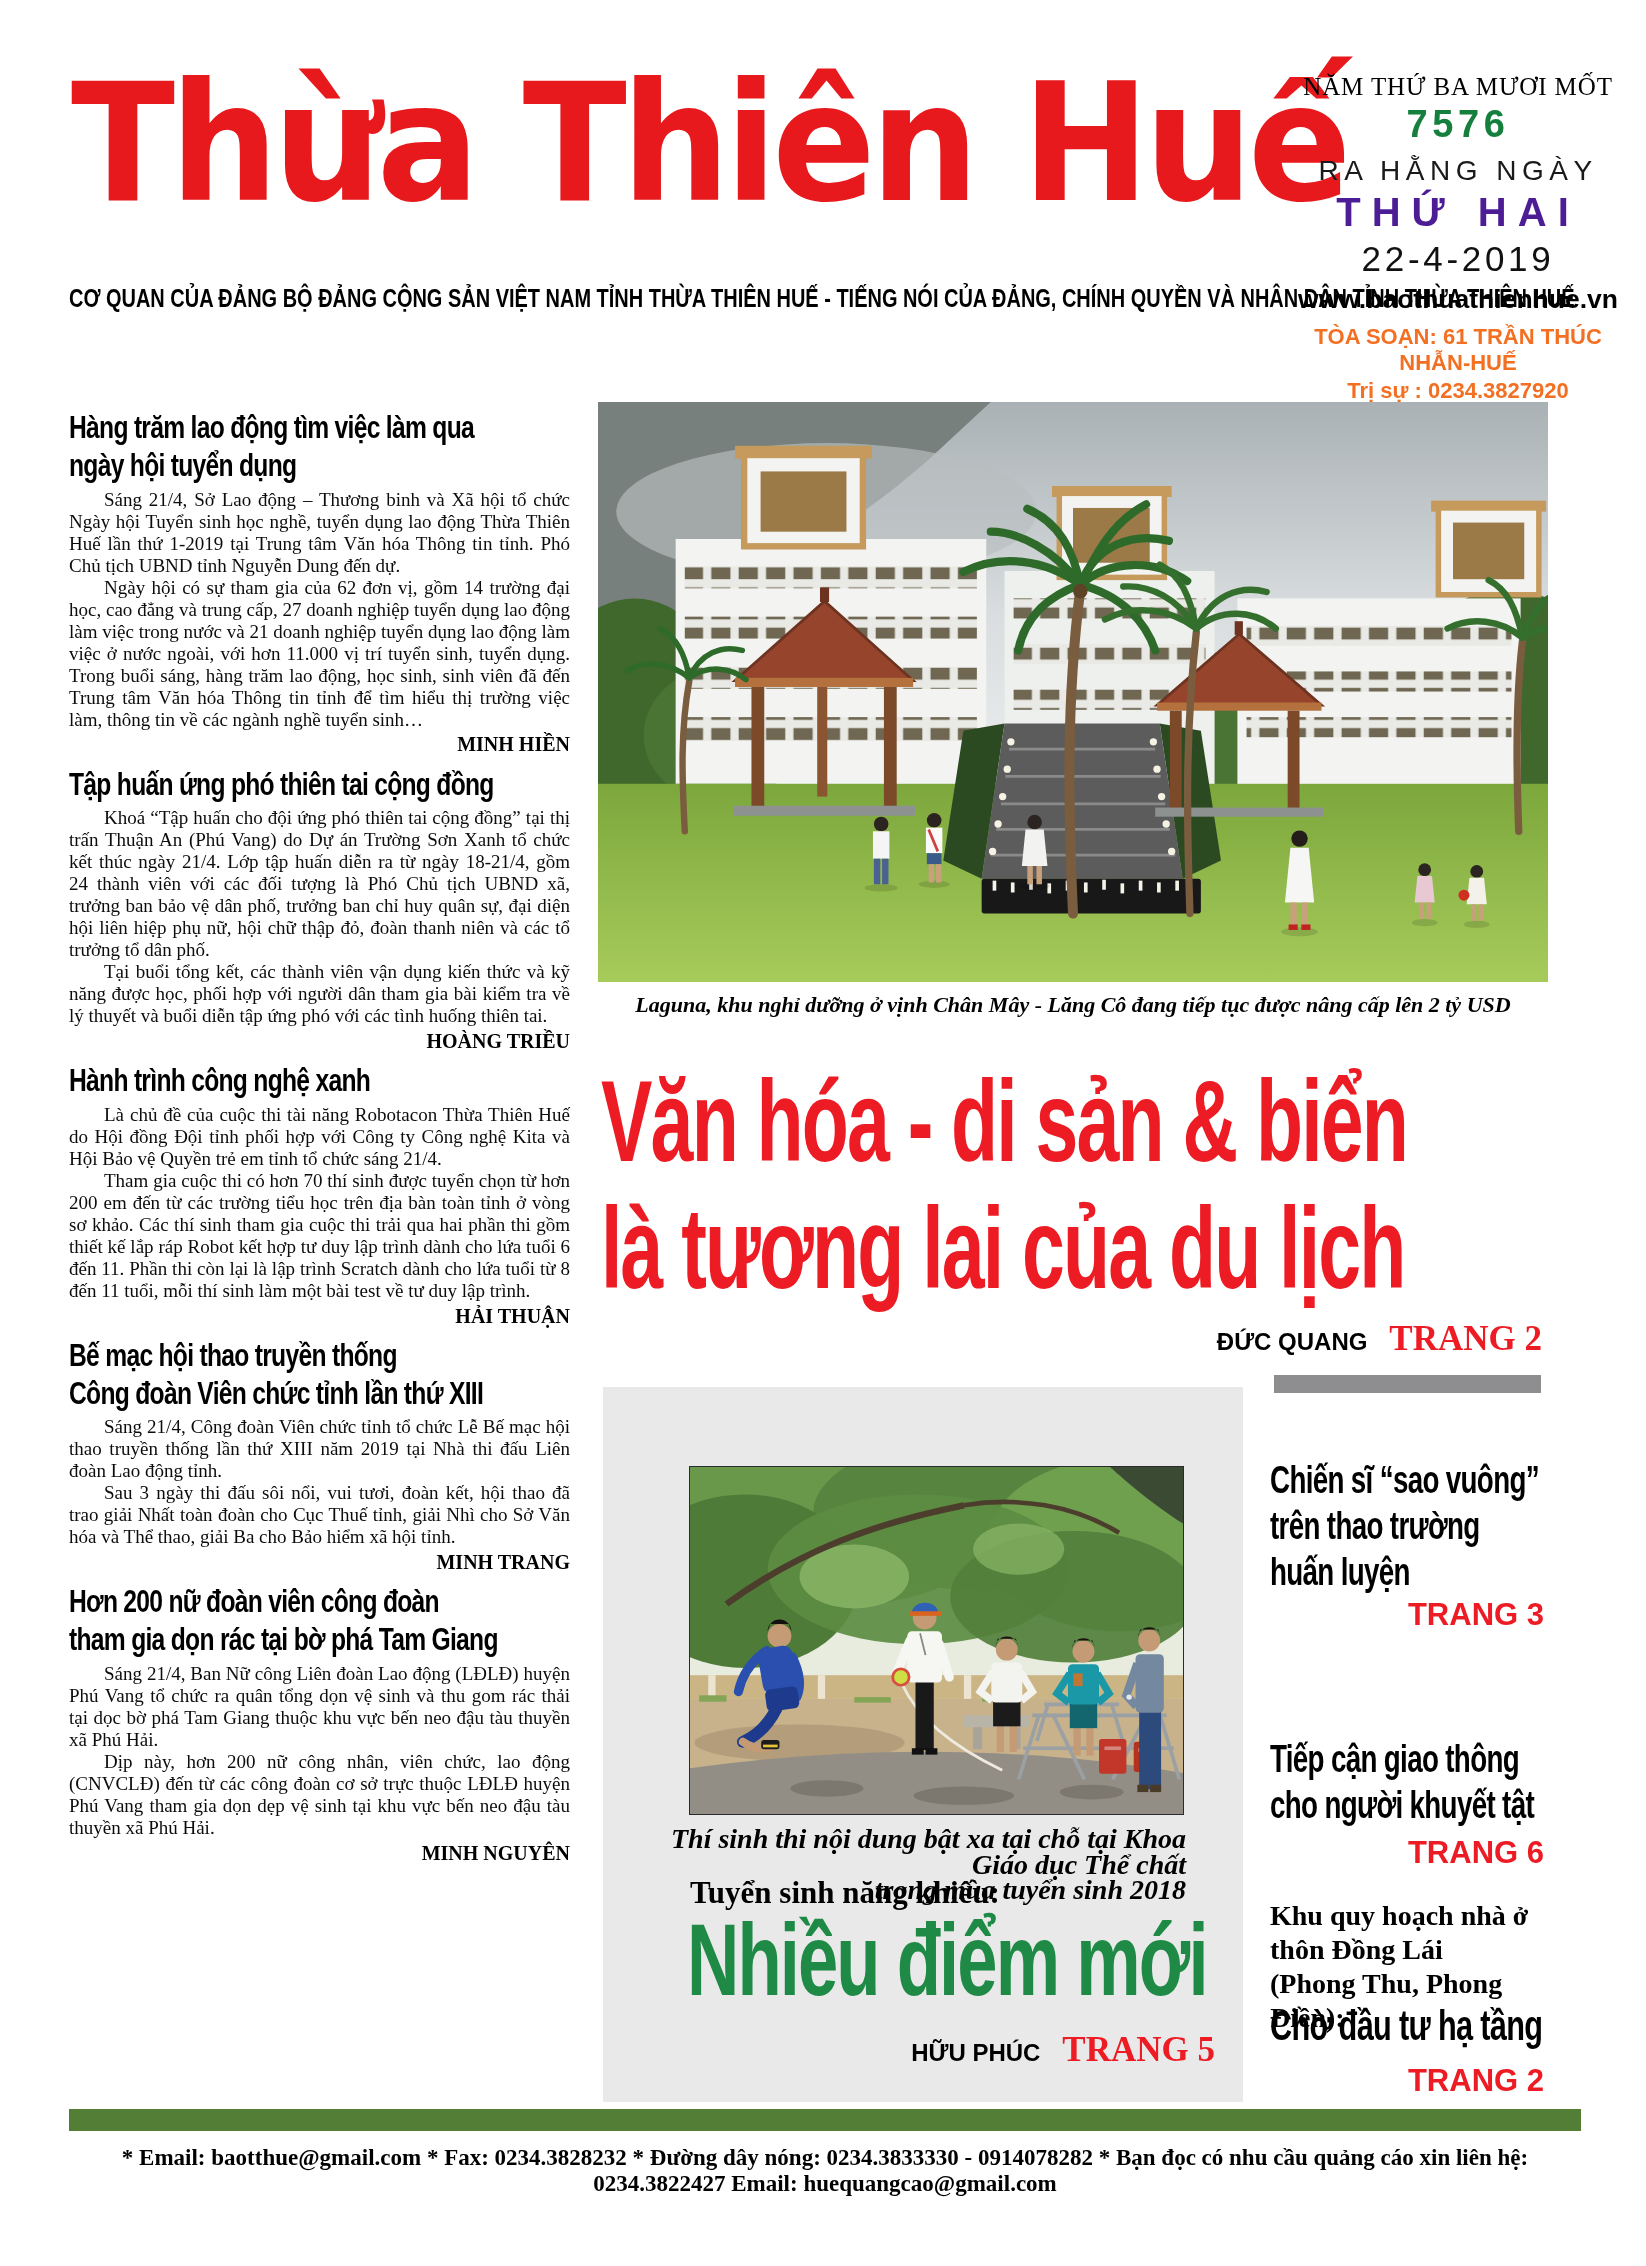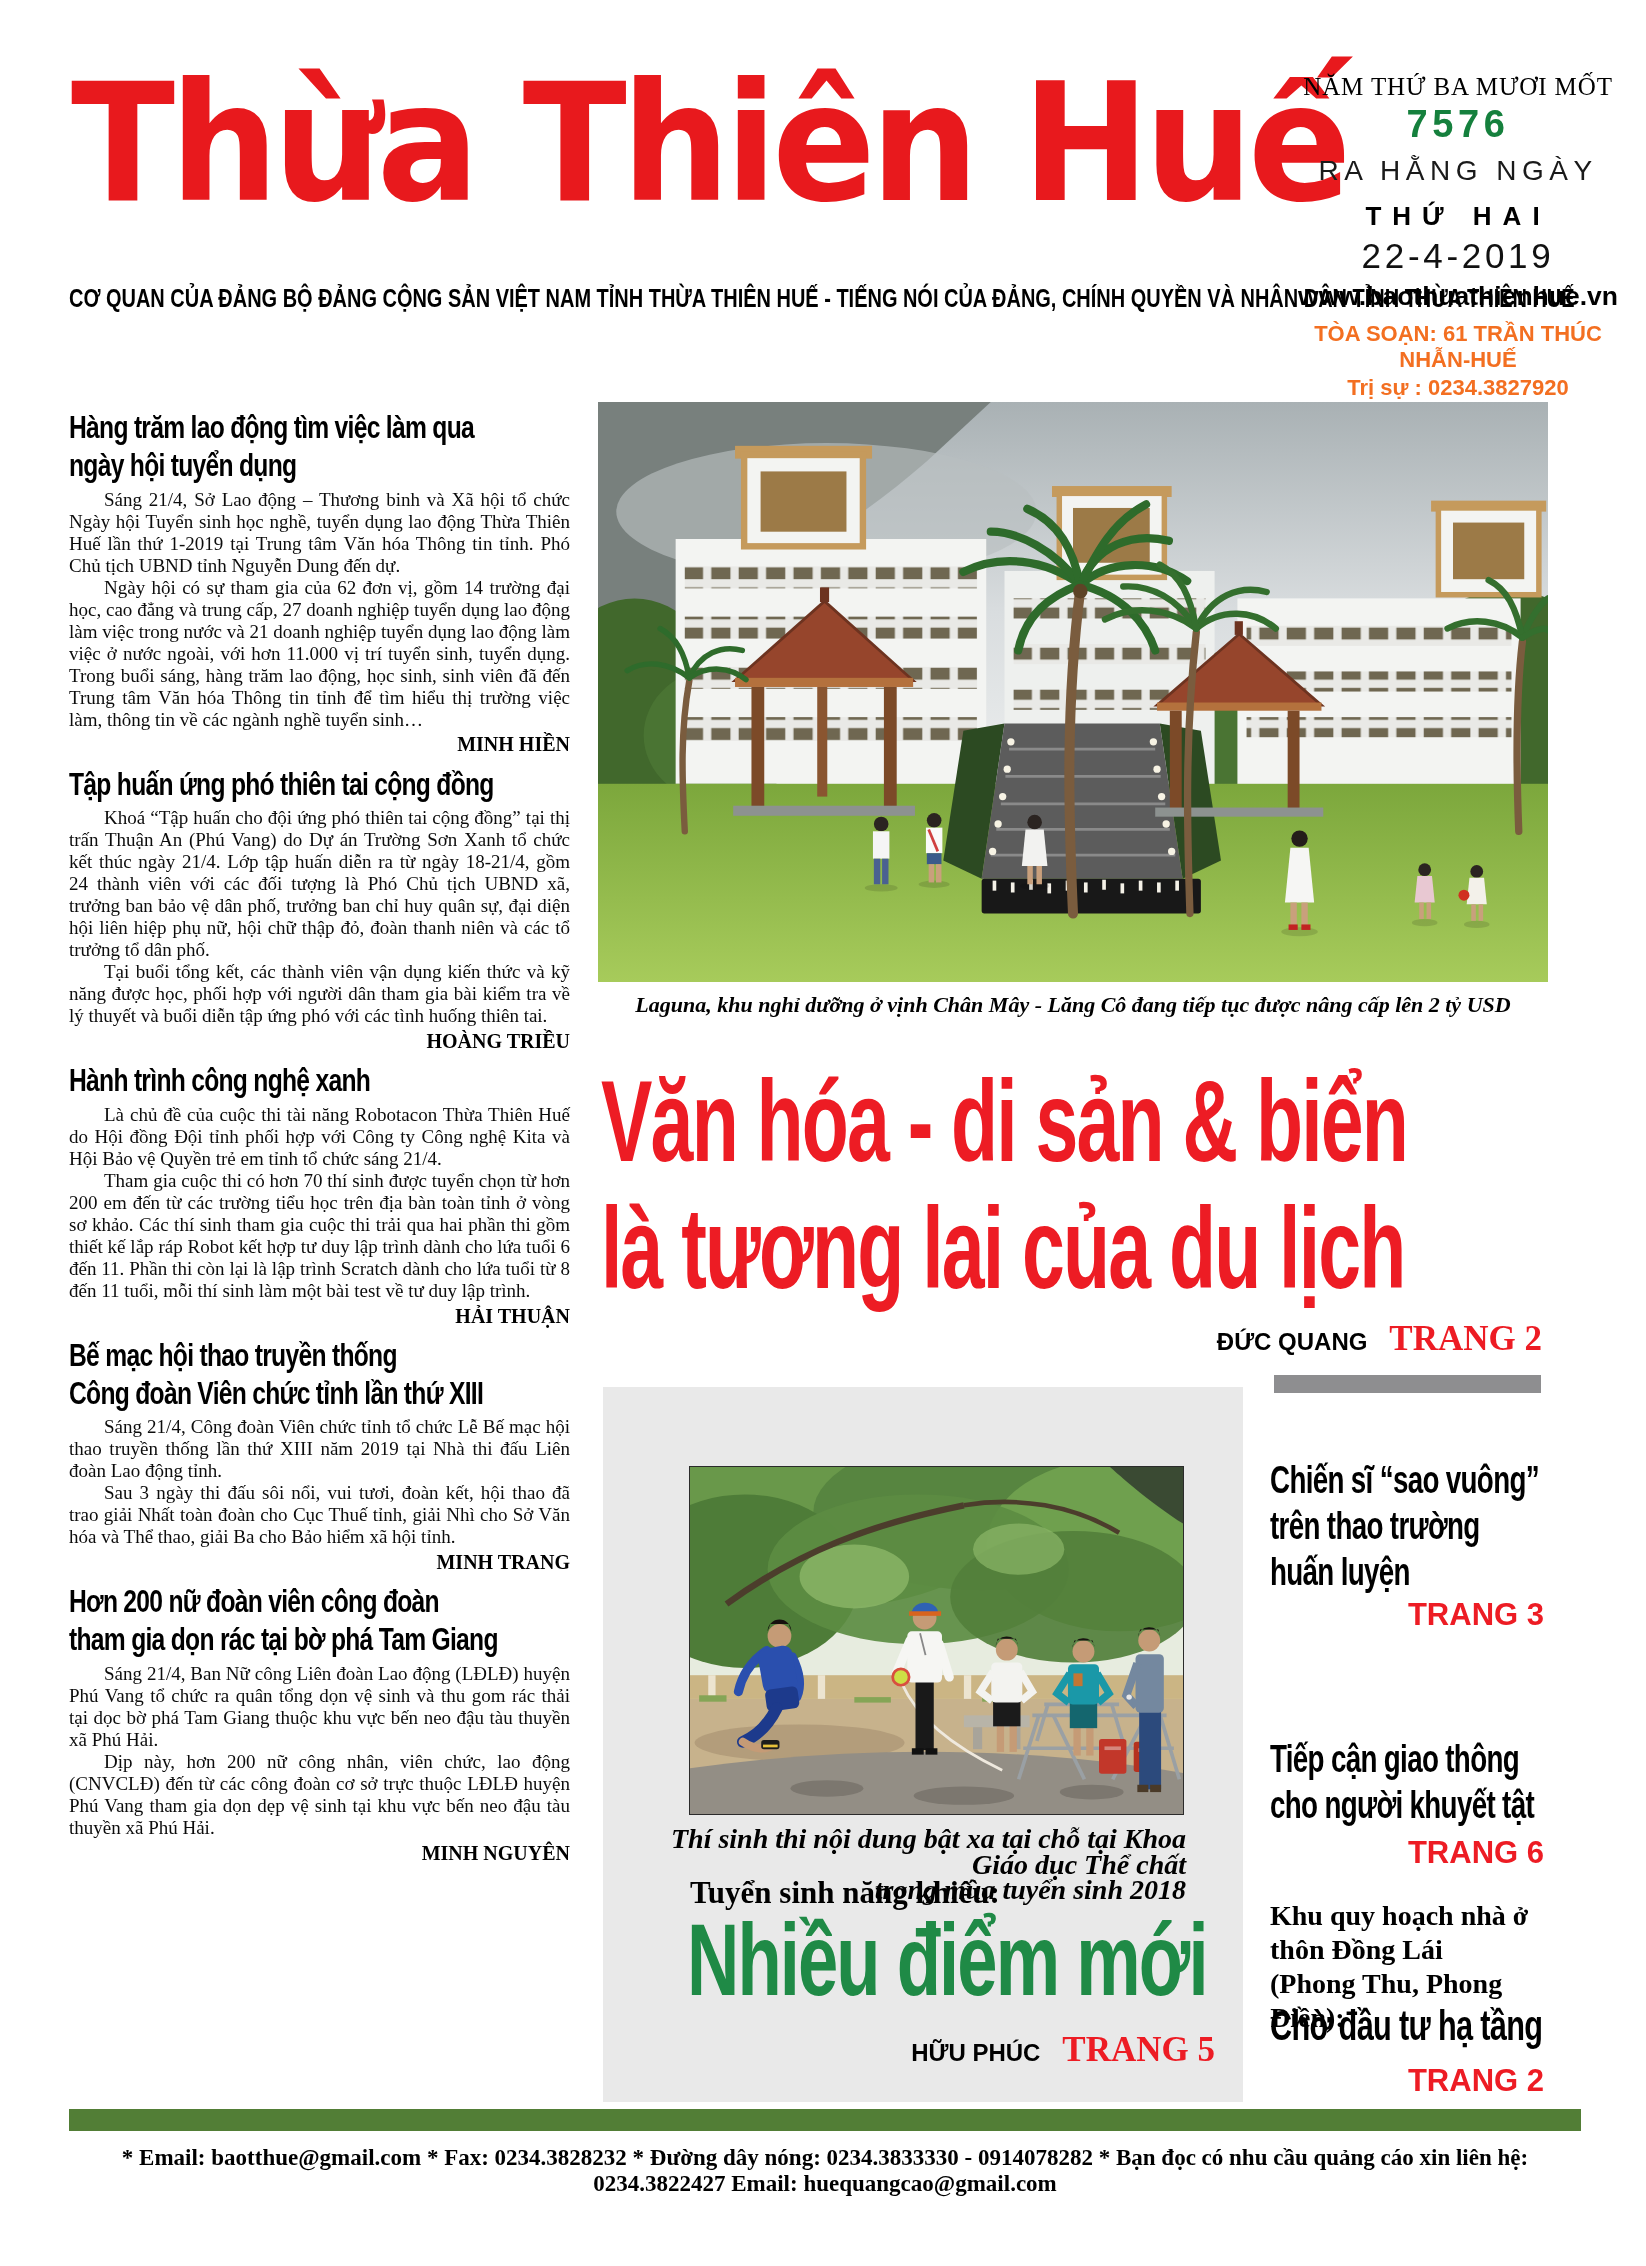--- a/index.html
+++ b/index.html
@@ -11,21 +11,21 @@
   .masthead-title{left:71px;top:27.4px;width:1279px;height:247px;
     font-family:"DejaVu Sans",sans-serif;font-weight:bold;font-size:164px;line-height:233px;
     letter-spacing:-5.5px;color:#e8191d;white-space:nowrap;transform:scaleX(0.93);transform-origin:left top;}
   .tagline{left:69px;top:283px;width:1215px;
     font-family:"Liberation Sans",sans-serif;font-weight:bold;font-size:25.6px;line-height:31px;
     white-space:nowrap;transform:scaleX(0.78);transform-origin:left top;color:#000;}
   .infobox{left:1277px;top:73px;width:362px;text-align:center;}
   .ib-year{font-family:"Liberation Serif",serif;font-size:25px;letter-spacing:0.9px;color:#000;}
   .ib-issue{font-family:"Liberation Sans",sans-serif;font-weight:bold;font-size:38px;letter-spacing:4.6px;color:#15803d;margin-top:1.8px;}
   .ib-freq{font-family:"Liberation Sans",sans-serif;font-size:28px;letter-spacing:5.5px;color:#1a1a1a;margin-top:9.1px;}
-  .ib-weekday{font-family:"Liberation Sans",sans-serif;font-weight:bold;font-size:26px;letter-spacing:11px;color:#000000;margin-top:14px;}
+  .ib-weekday{font-family:"Liberation Sans",sans-serif;font-weight:bold;font-size:40px;letter-spacing:11px;color:#4c1d95;margin-top:3px;}
   .ib-date{font-family:"Liberation Sans",sans-serif;font-size:35px;letter-spacing:3.7px;color:#111;margin-top:3.7px;}
   .ib-web{font-family:"Liberation Sans",sans-serif;font-weight:bold;font-size:26.5px;color:#000;margin-top:5.5px;}
   .ib-addr{font-family:"Liberation Sans",sans-serif;font-weight:bold;font-size:22px;color:#f36f21;margin-top:9.1px;}
   .ib-phone{font-family:"Liberation Sans",sans-serif;font-weight:bold;font-size:22px;color:#f36f21;margin-top:1.8px;}
 
   
   .col-left{left:69px;top:409px;width:501px;}
   .article{margin-bottom:9.1px;}
   .a-title{margin:0 0 3.7px 0;font-family:"Liberation Sans",sans-serif;font-weight:bold;
     font-size:31px;line-height:38px;letter-spacing:-0.9px;color:#000;

